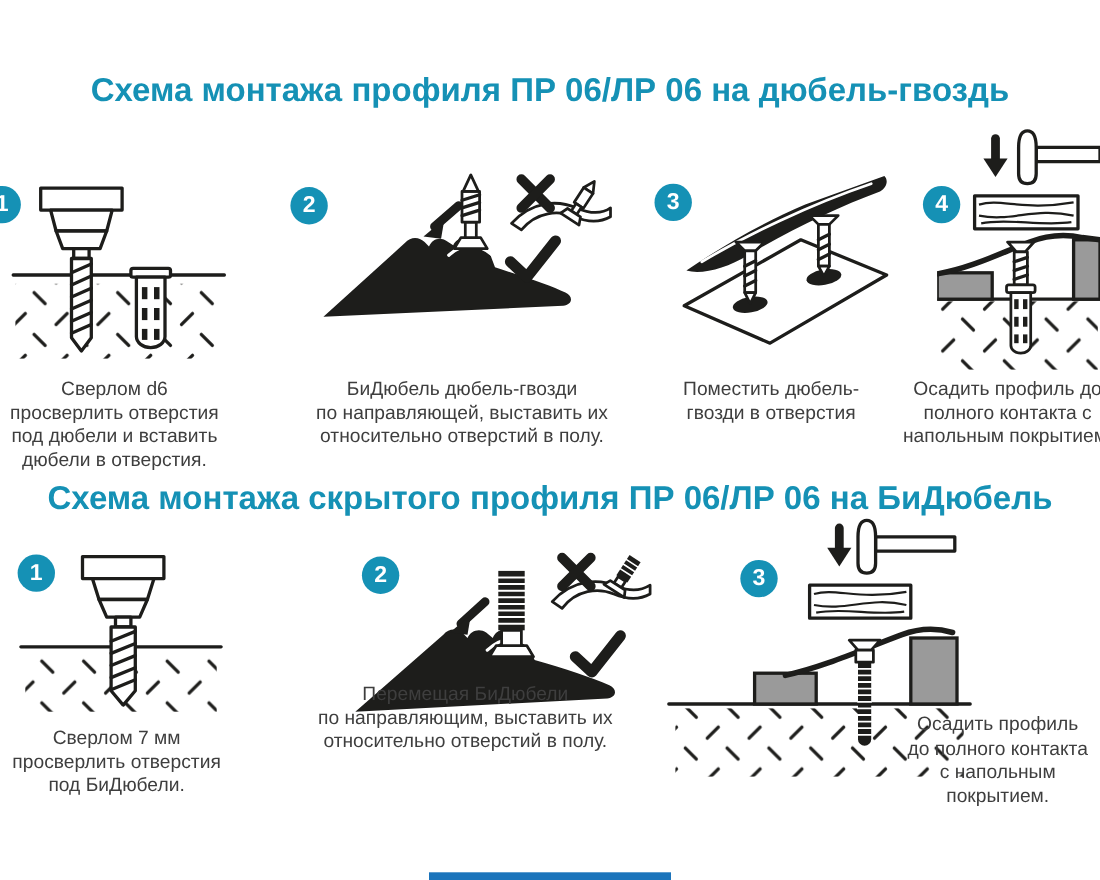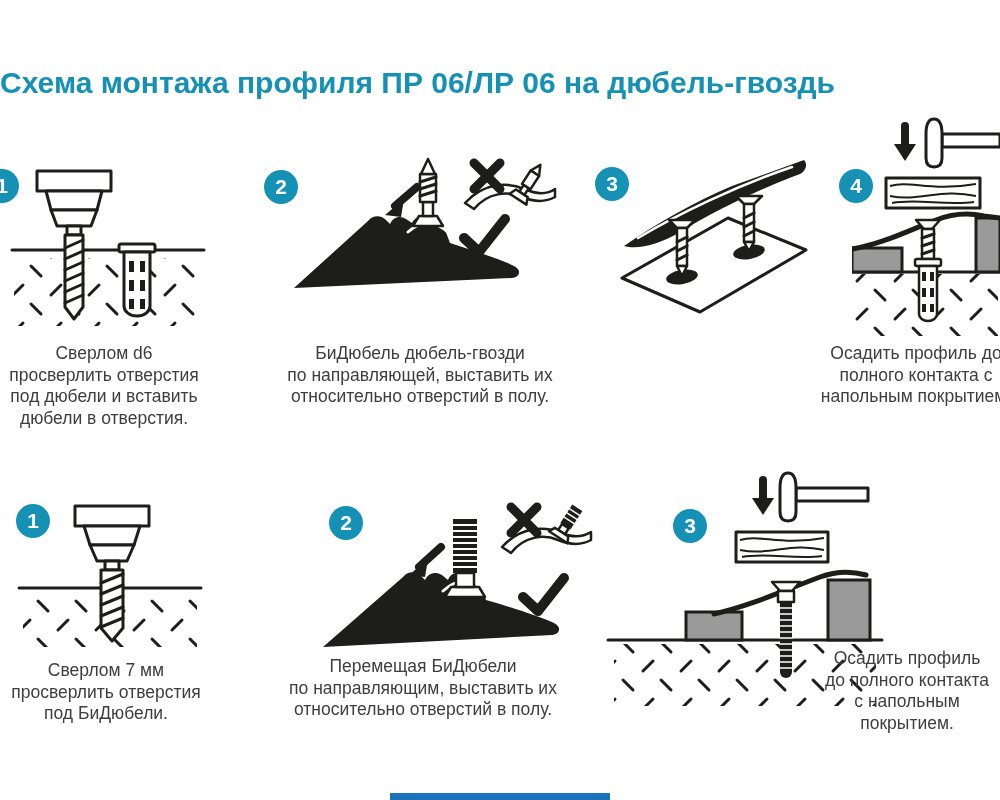--- a/index.html
+++ b/index.html
@@ -1,18 +1,18 @@
 <!DOCTYPE html>
 <html><head>
 <meta charset="utf-8">
 <style>
   html,body{margin:0;padding:0;background:#fff;}
   .page{position:relative;width:1000px;height:800px;background:#fff;overflow:hidden;
         font-family:"Liberation Sans","DejaVu Sans",sans-serif;}
-  .title{position:absolute;left:0;width:1000px;margin:0;text-align:left;
+  .title{position:absolute;left:0;width:1000px;margin:0;text-align:center;
          font-size:30px;font-weight:bold;color:#1591b5;letter-spacing:0;}
   .badge{position:absolute;width:34px;height:34px;border-radius:50%;background:#1591b5;
          color:#fff;font-size:21px;font-weight:bold;line-height:34px;text-align:center;}
   .caption{position:absolute;text-align:center;color:#3e3e3e;font-size:17.5px;
            line-height:21.5px;white-space:pre-line;}
   .illus{position:absolute;}
   .shape{fill:#fff;stroke:#1d1d1b;stroke-width:3;stroke-linejoin:round;}
   .dark{fill:#1d1d1b;}
   .gray{fill:#9a9a9a;stroke:#1d1d1b;stroke-width:3;}
   .ln{stroke:#1d1d1b;stroke-width:3;fill:none;stroke-linecap:round;}
@@ -122,20 +122,22 @@
     </g>
     <g>
       <polygon class="thin" points="120,40 146,40 138,48 128,48"></polygon>
       <rect class="thin" x="128" y="48" width="10" height="38"></rect>
       <line class="ln" x1="128" y1="62" x2="138" y2="57" stroke-width="2.2"></line>
       <line class="ln" x1="128" y1="71" x2="138" y2="66" stroke-width="2.2"></line>
       <line class="ln" x1="128" y1="80" x2="138" y2="75" stroke-width="2.2"></line>
       <polygon class="thin" points="128,86 138,86 133,95"></polygon>
     </g>
   </svg>
+  <div class="caption" style="left:588px;top:343px;width:226px">Поместить дюбель-
+гвозди в отверстия</div>
 
   <div class="badge" style="left:839px;top:169px">4</div>
   <svg class="illus" style="left:852px;top:116px" width="148" height="226" viewBox="0 0 148 226">
     <defs>
         <pattern id="hB" width="38" height="38" patternUnits="userSpaceOnUse">
       <line class="hl" x1="5" y1="13" x2="15" y2="3"></line>
           <line class="hl" x1="23" y1="22" x2="33" y2="32"></line>
     </pattern>
       </defs>
     <g>
@@ -170,20 +172,21 @@
       <rect class="dark" x="70" y="172" width="4" height="9"></rect>
         <rect class="dark" x="78" y="172" width="4" height="9"></rect>
       <rect class="dark" x="70" y="188" width="4" height="8"></rect>
         <rect class="dark" x="78" y="188" width="4" height="8"></rect>
     </g>
   </svg>
   <div class="caption" style="left:803px;top:343px;width:226px">Осадить профиль до
 полного контакта с
 напольным покрытием.</div>
 
+  <h1 class="title" style="top:437px">Схема монтажа скрытого профиля ПР 06/ЛР 06 на БиДюбель</h1>
 
   <div class="badge" style="left:16px;top:504px">1</div>
   <svg class="illus" style="left:15px;top:503px" width="190" height="150" viewBox="0 0 190 150">
     <defs>
         <pattern id="hC" width="38" height="38" patternUnits="userSpaceOnUse">
       <line class="hl" x1="5" y1="13" x2="15" y2="3"></line>
           <line class="hl" x1="23" y1="22" x2="33" y2="32"></line>
     </pattern>
       </defs>
     <rect x="8" y="92" width="174" height="52" fill="url(#hC)"></rect>
@@ -236,21 +239,21 @@
         <line class="wln" x1="-6" y1="-15" x2="6" y2="-15" stroke-width="1.5"></line>
         <rect class="thin" x="-4" y="-8" width="8" height="7" stroke-width="2.2"></rect>
         <polygon class="thin" points="-8,-1 8,-1 11,5 -11,5" stroke-width="2.2"></polygon>
       </g>
       <g>
         <line class="bold" x1="196" y1="12" x2="222" y2="38" stroke-width="9"></line>
         <line class="bold" x1="222" y1="12" x2="196" y2="38" stroke-width="9"></line>
       </g>
     </g>
   </svg>
-  <div class="caption" style="left:283px;top:656px;width:280px">Перемещая БиДюбели
+  <div class="caption" style="left:283px;top:620px;width:280px">Перемещая БиДюбели
 по направляющим, выставить их
 относительно отверстий в полу.</div>
 
   <div class="badge" style="left:673px;top:509px">3</div>
   <svg class="illus" style="left:600px;top:468px" width="290" height="250" viewBox="0 0 290 250">
     <defs>
         <pattern id="hD" width="38" height="38" patternUnits="userSpaceOnUse">
       <line class="hl" x1="5" y1="13" x2="15" y2="3"></line>
           <line class="hl" x1="23" y1="22" x2="33" y2="32"></line>
     </pattern>

